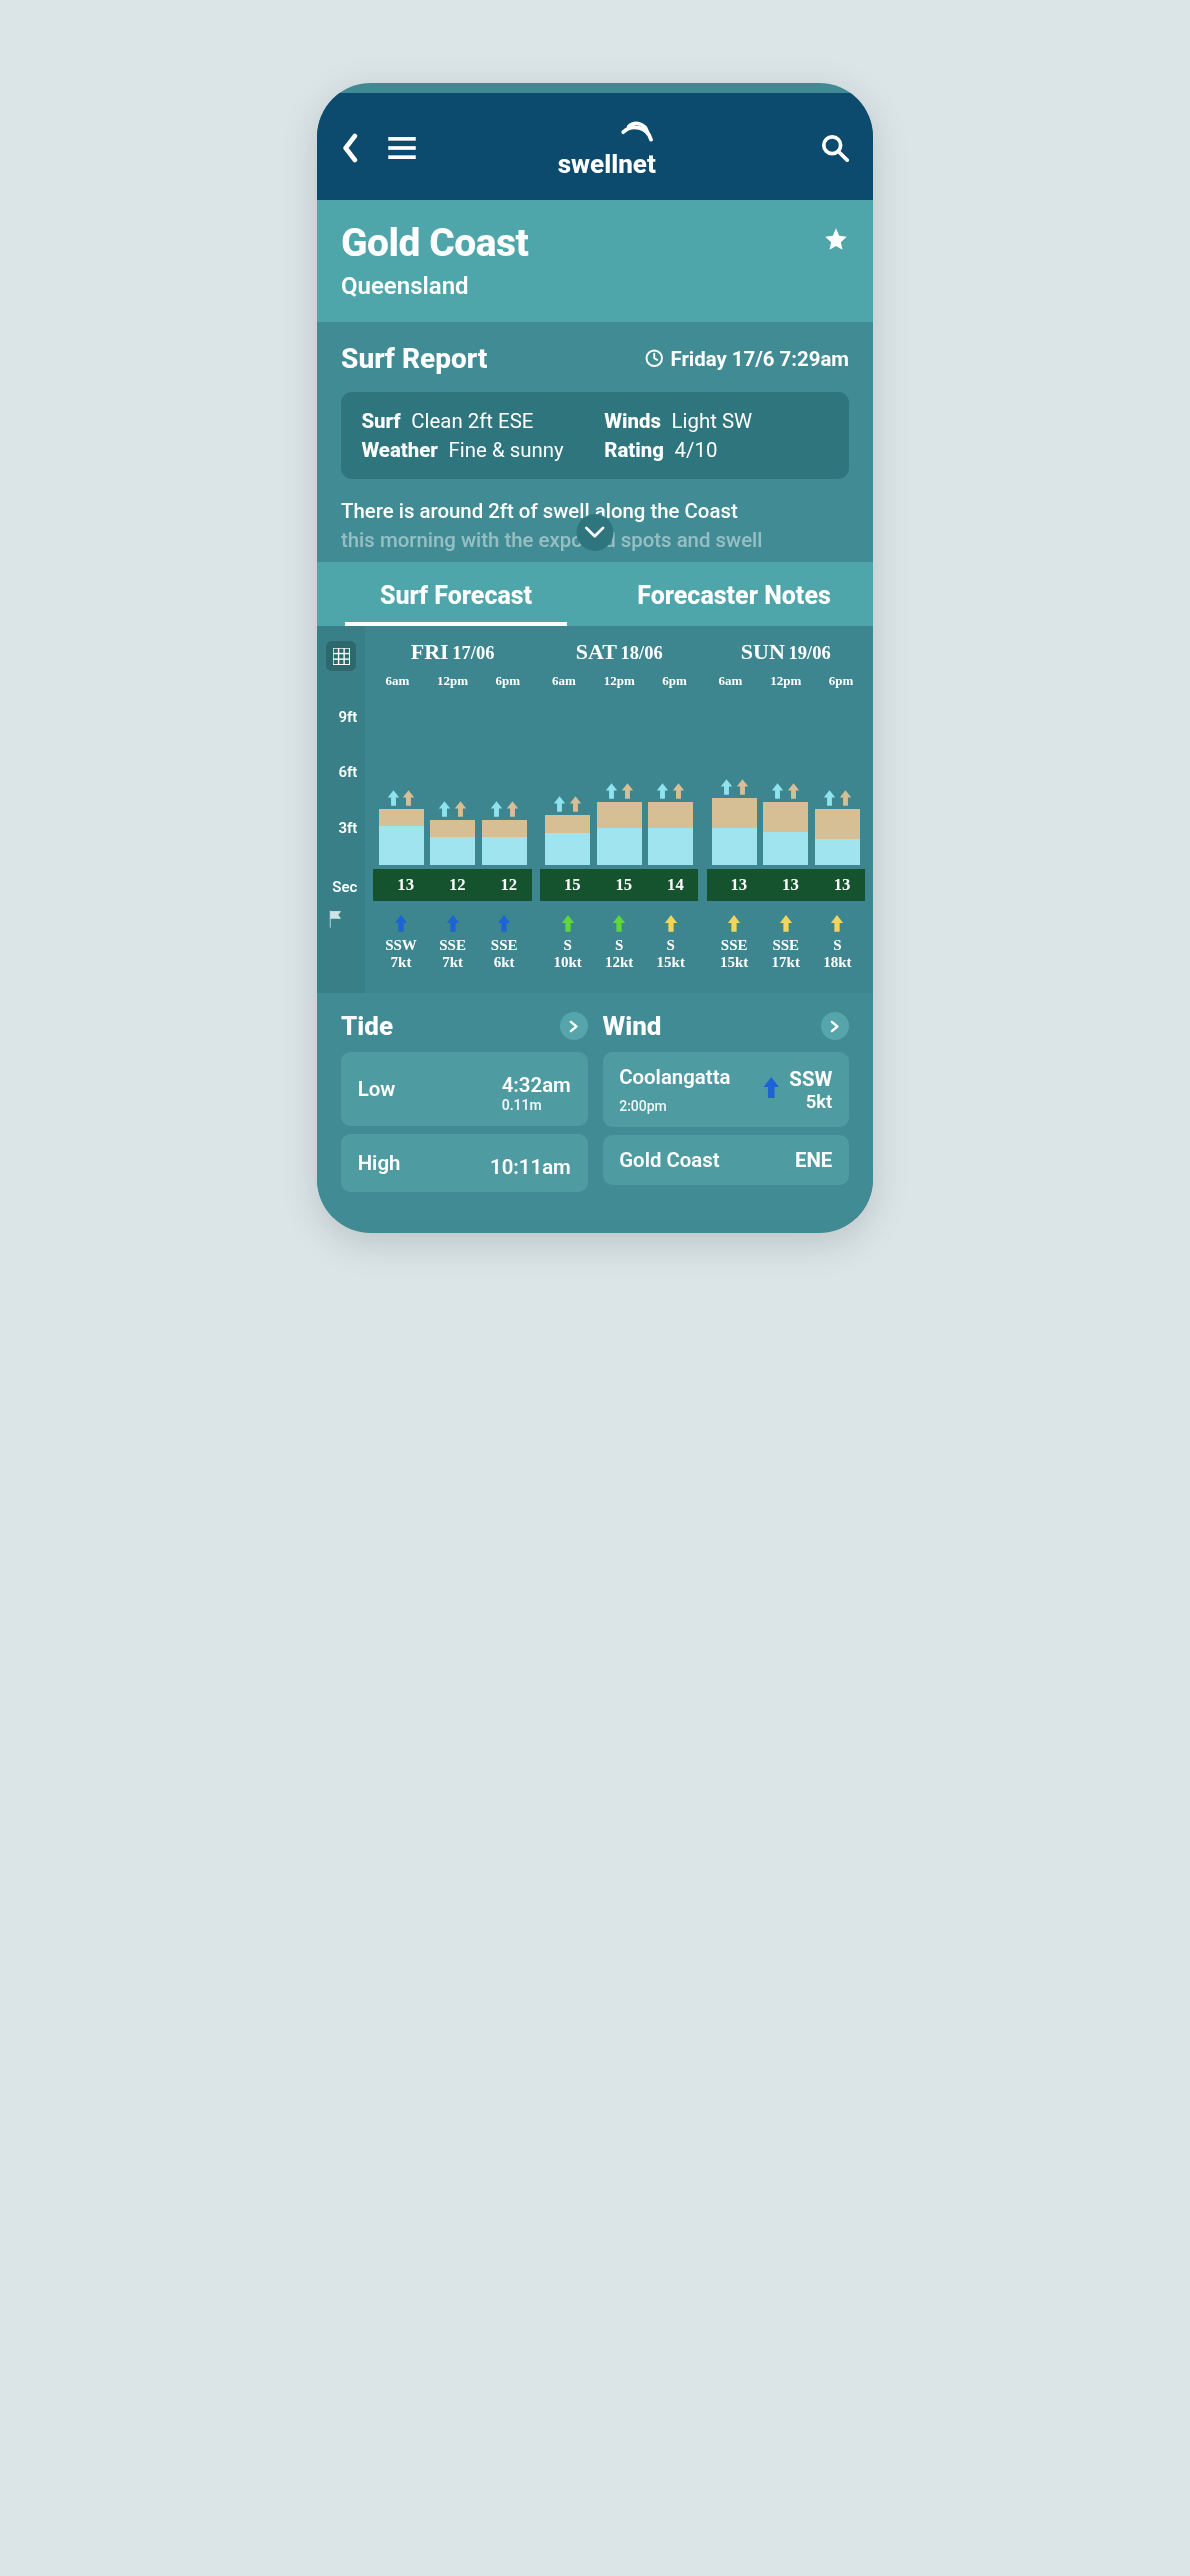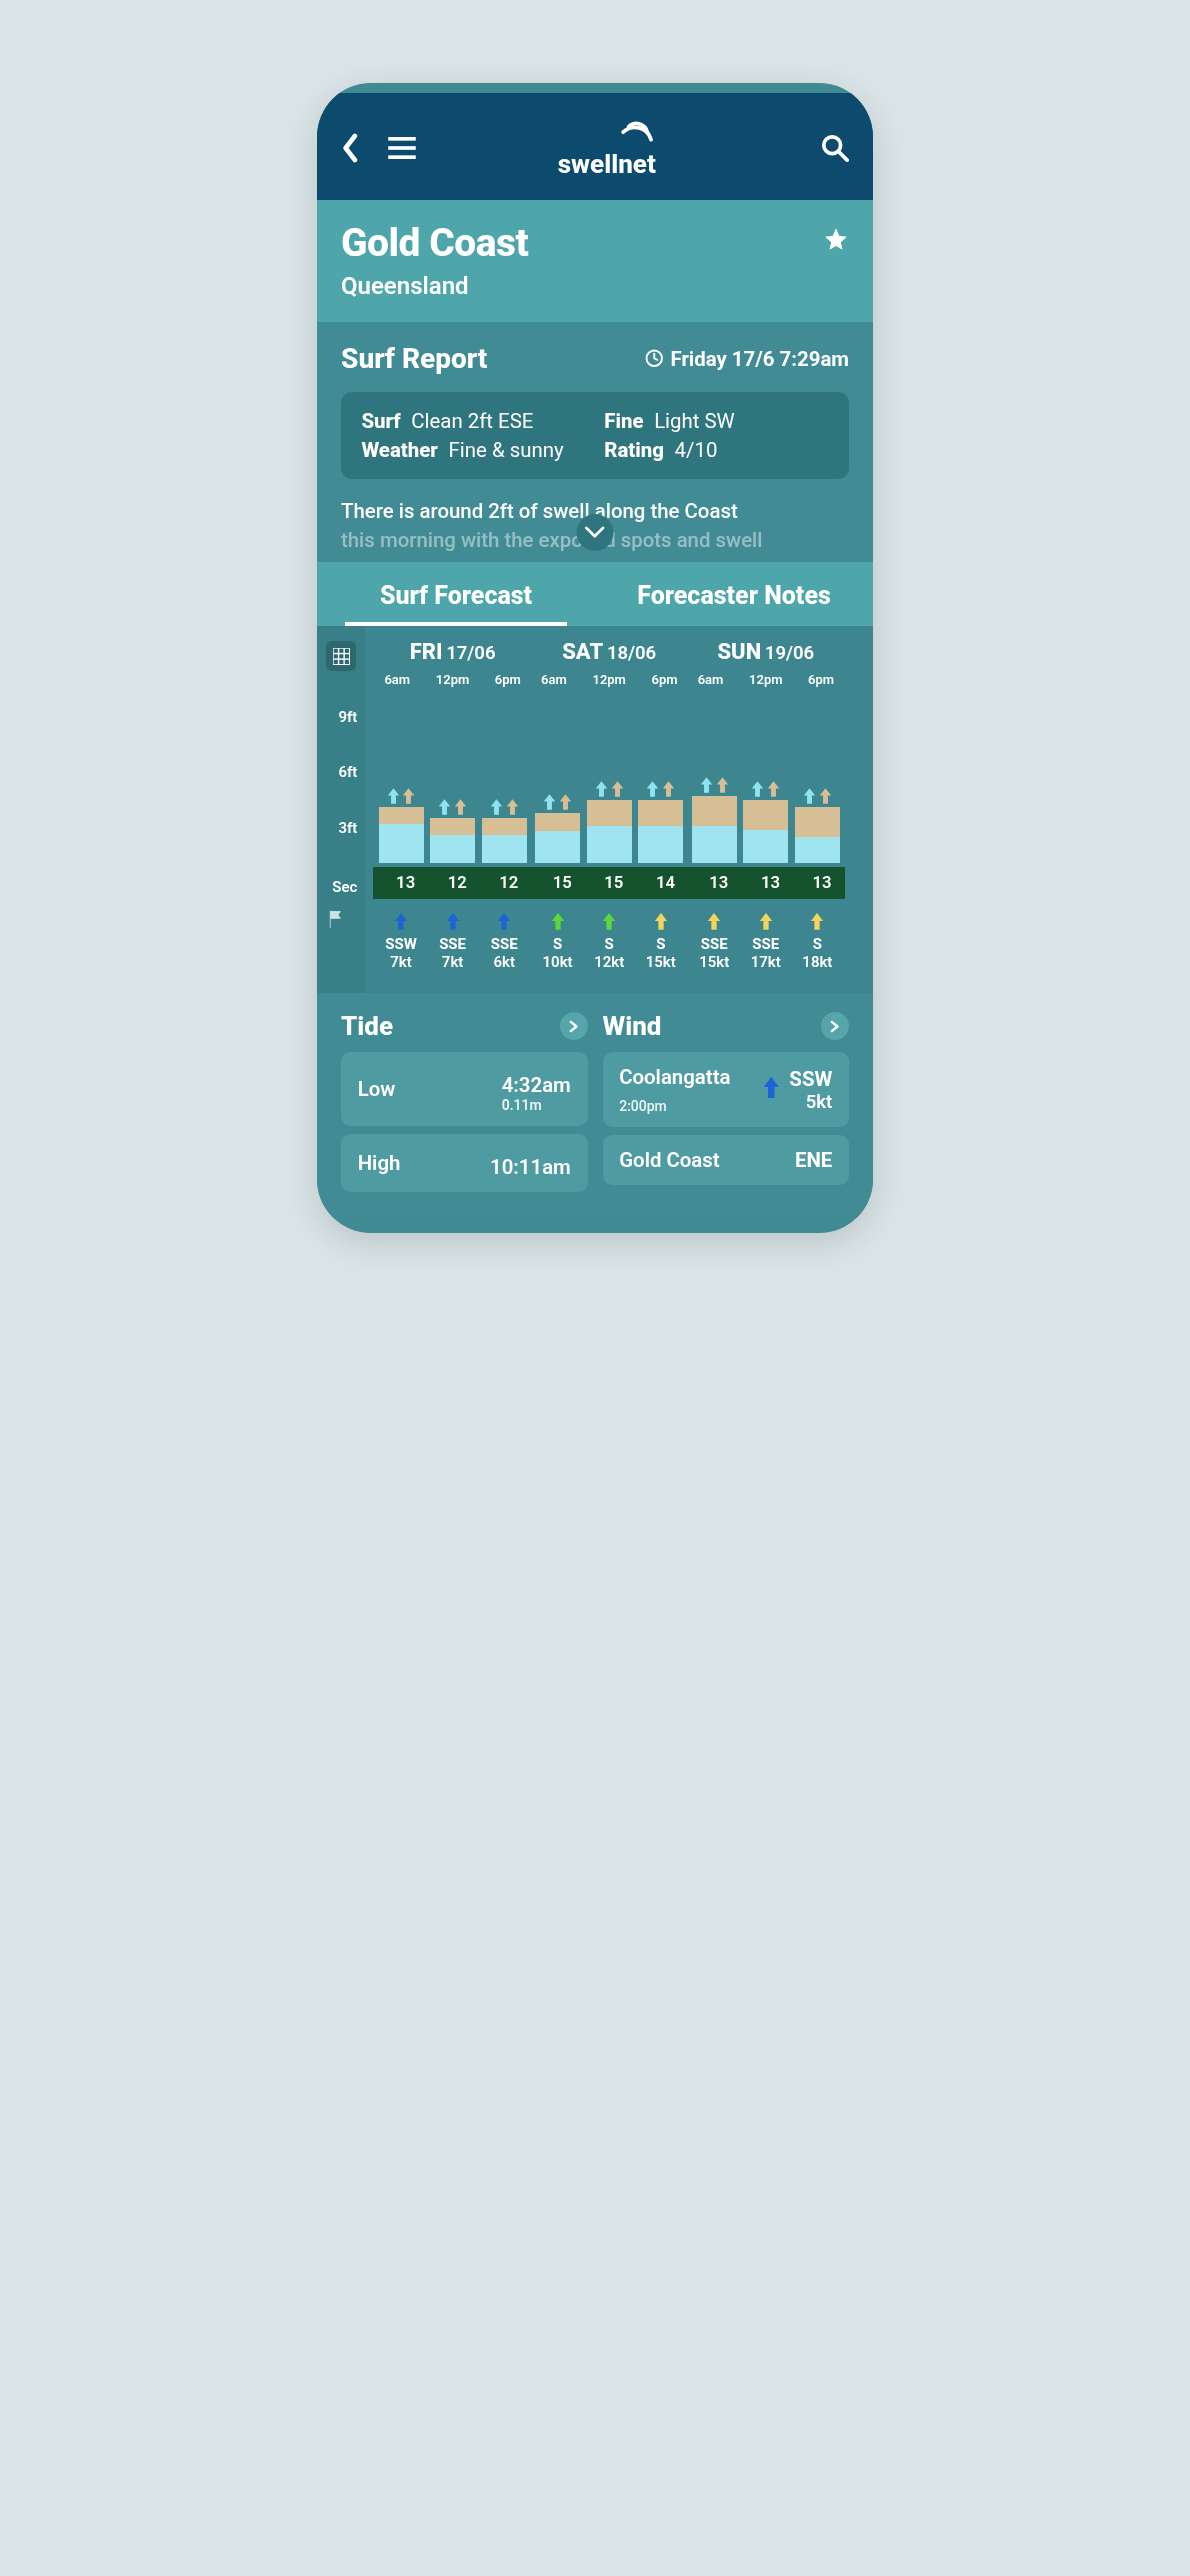--- a/index.html
+++ b/index.html
@@ -121,24 +121,25 @@
     background: rgba(0,0,0,0.18);
     border-radius: 5.6px;
   }
   .y-label {
     position:absolute; left:0; width:46px; text-align:right;
     font-size:15px; font-weight:600; padding-right:5.6px;
   }
   .flag-icon { position:absolute; left:9.3px; bottom:59px;}
   .fc-days {
     display: flex;
-    gap: 0;
+    gap: 10px;
     padding: 13px 9.3px 13px 9.3px;
     width: max-content;
     position: relative;
+    font-family: Liberation Serif, serif;
   }
   .day {
     display: flex; flex-direction: column; align-items: center;
     gap: 3.7px;
   }
   .day-head { text-align:center; margin-bottom: 3.7px; }
   .day-name { font-size: 22px; font-weight:800; display:inline; }
   .day-date { font-size: 18.5px; font-weight:600; display:inline; margin-left:3.7px;}
   .day-times { display:flex; gap: 9.3px; font-size:13px; font-weight:600; justify-content:space-around; width:100%;}
   .chart-row {
@@ -257,21 +258,21 @@
       <div class="timestamp">
         <svg width="18.5" height="18.5" viewBox="0 0 24 24">
               <circle cx="12" cy="12" r="10" stroke="#fff" stroke-width="2.5" fill="none"></circle>
               <path d="M12 6v6l4 2" stroke="#fff" stroke-width="2.5" fill="none" stroke-linecap="round"></path>
             </svg>
         <span>Friday 17/6 7:29am</span>
       </div>
     </div>
     <div class="report-box">
       <div><span class="lbl">Surf</span> <span>Clean 2ft ESE</span></div>
-      <div><span class="lbl">Fine</span> <span>Light SW</span></div>
+      <div><span class="lbl">Winds</span> <span>Light SW</span></div>
       <div><span class="lbl">Weather</span> <span>Fine &amp; sunny</span></div>
       <div><span class="lbl">Rating</span> <span>4/10</span></div>
     </div>
     <div class="report-text">
       <div>There is around 2ft of swell along the Coast</div>
       <div class="fade-line">this morning with the exposed spots and swell</div>
     </div>
     <div class="expand-btn">
       <svg width="20.4" height="13" viewBox="0 0 22 14">
             <path d="M2 2l9 9 9-9" stroke="#fff" stroke-width="3" fill="none" stroke-linecap="round" stroke-linejoin="round"></path>

